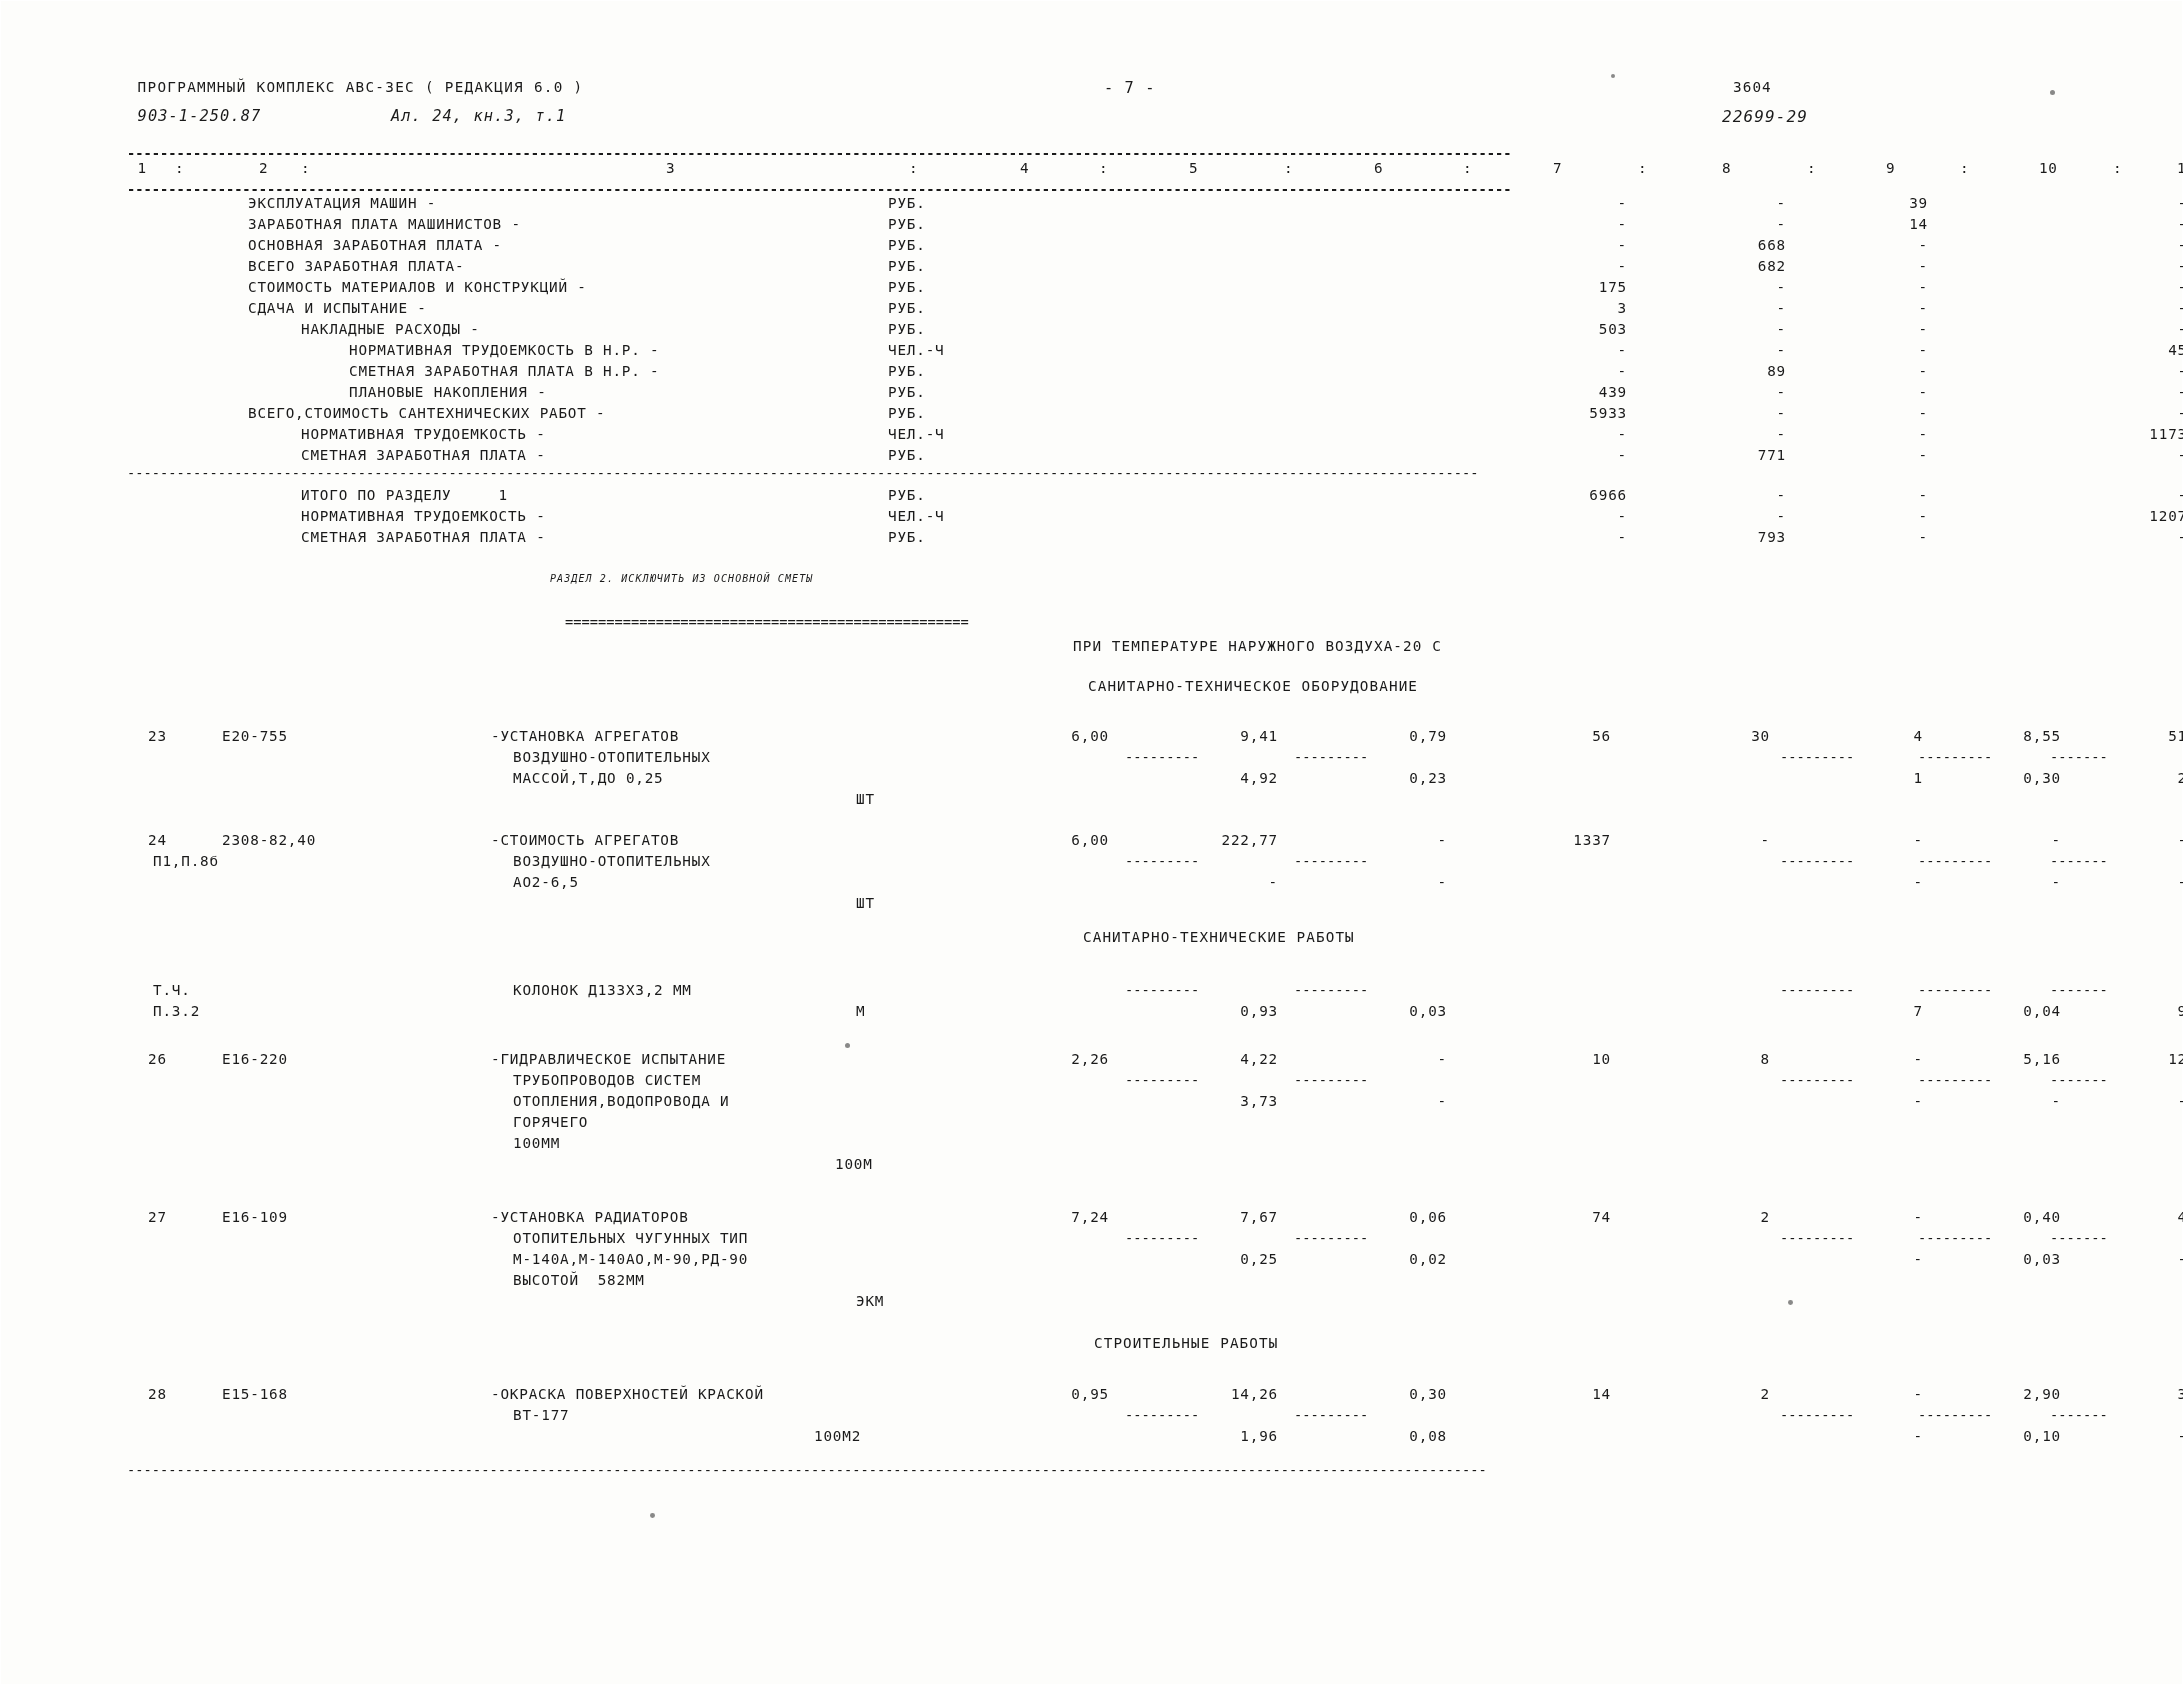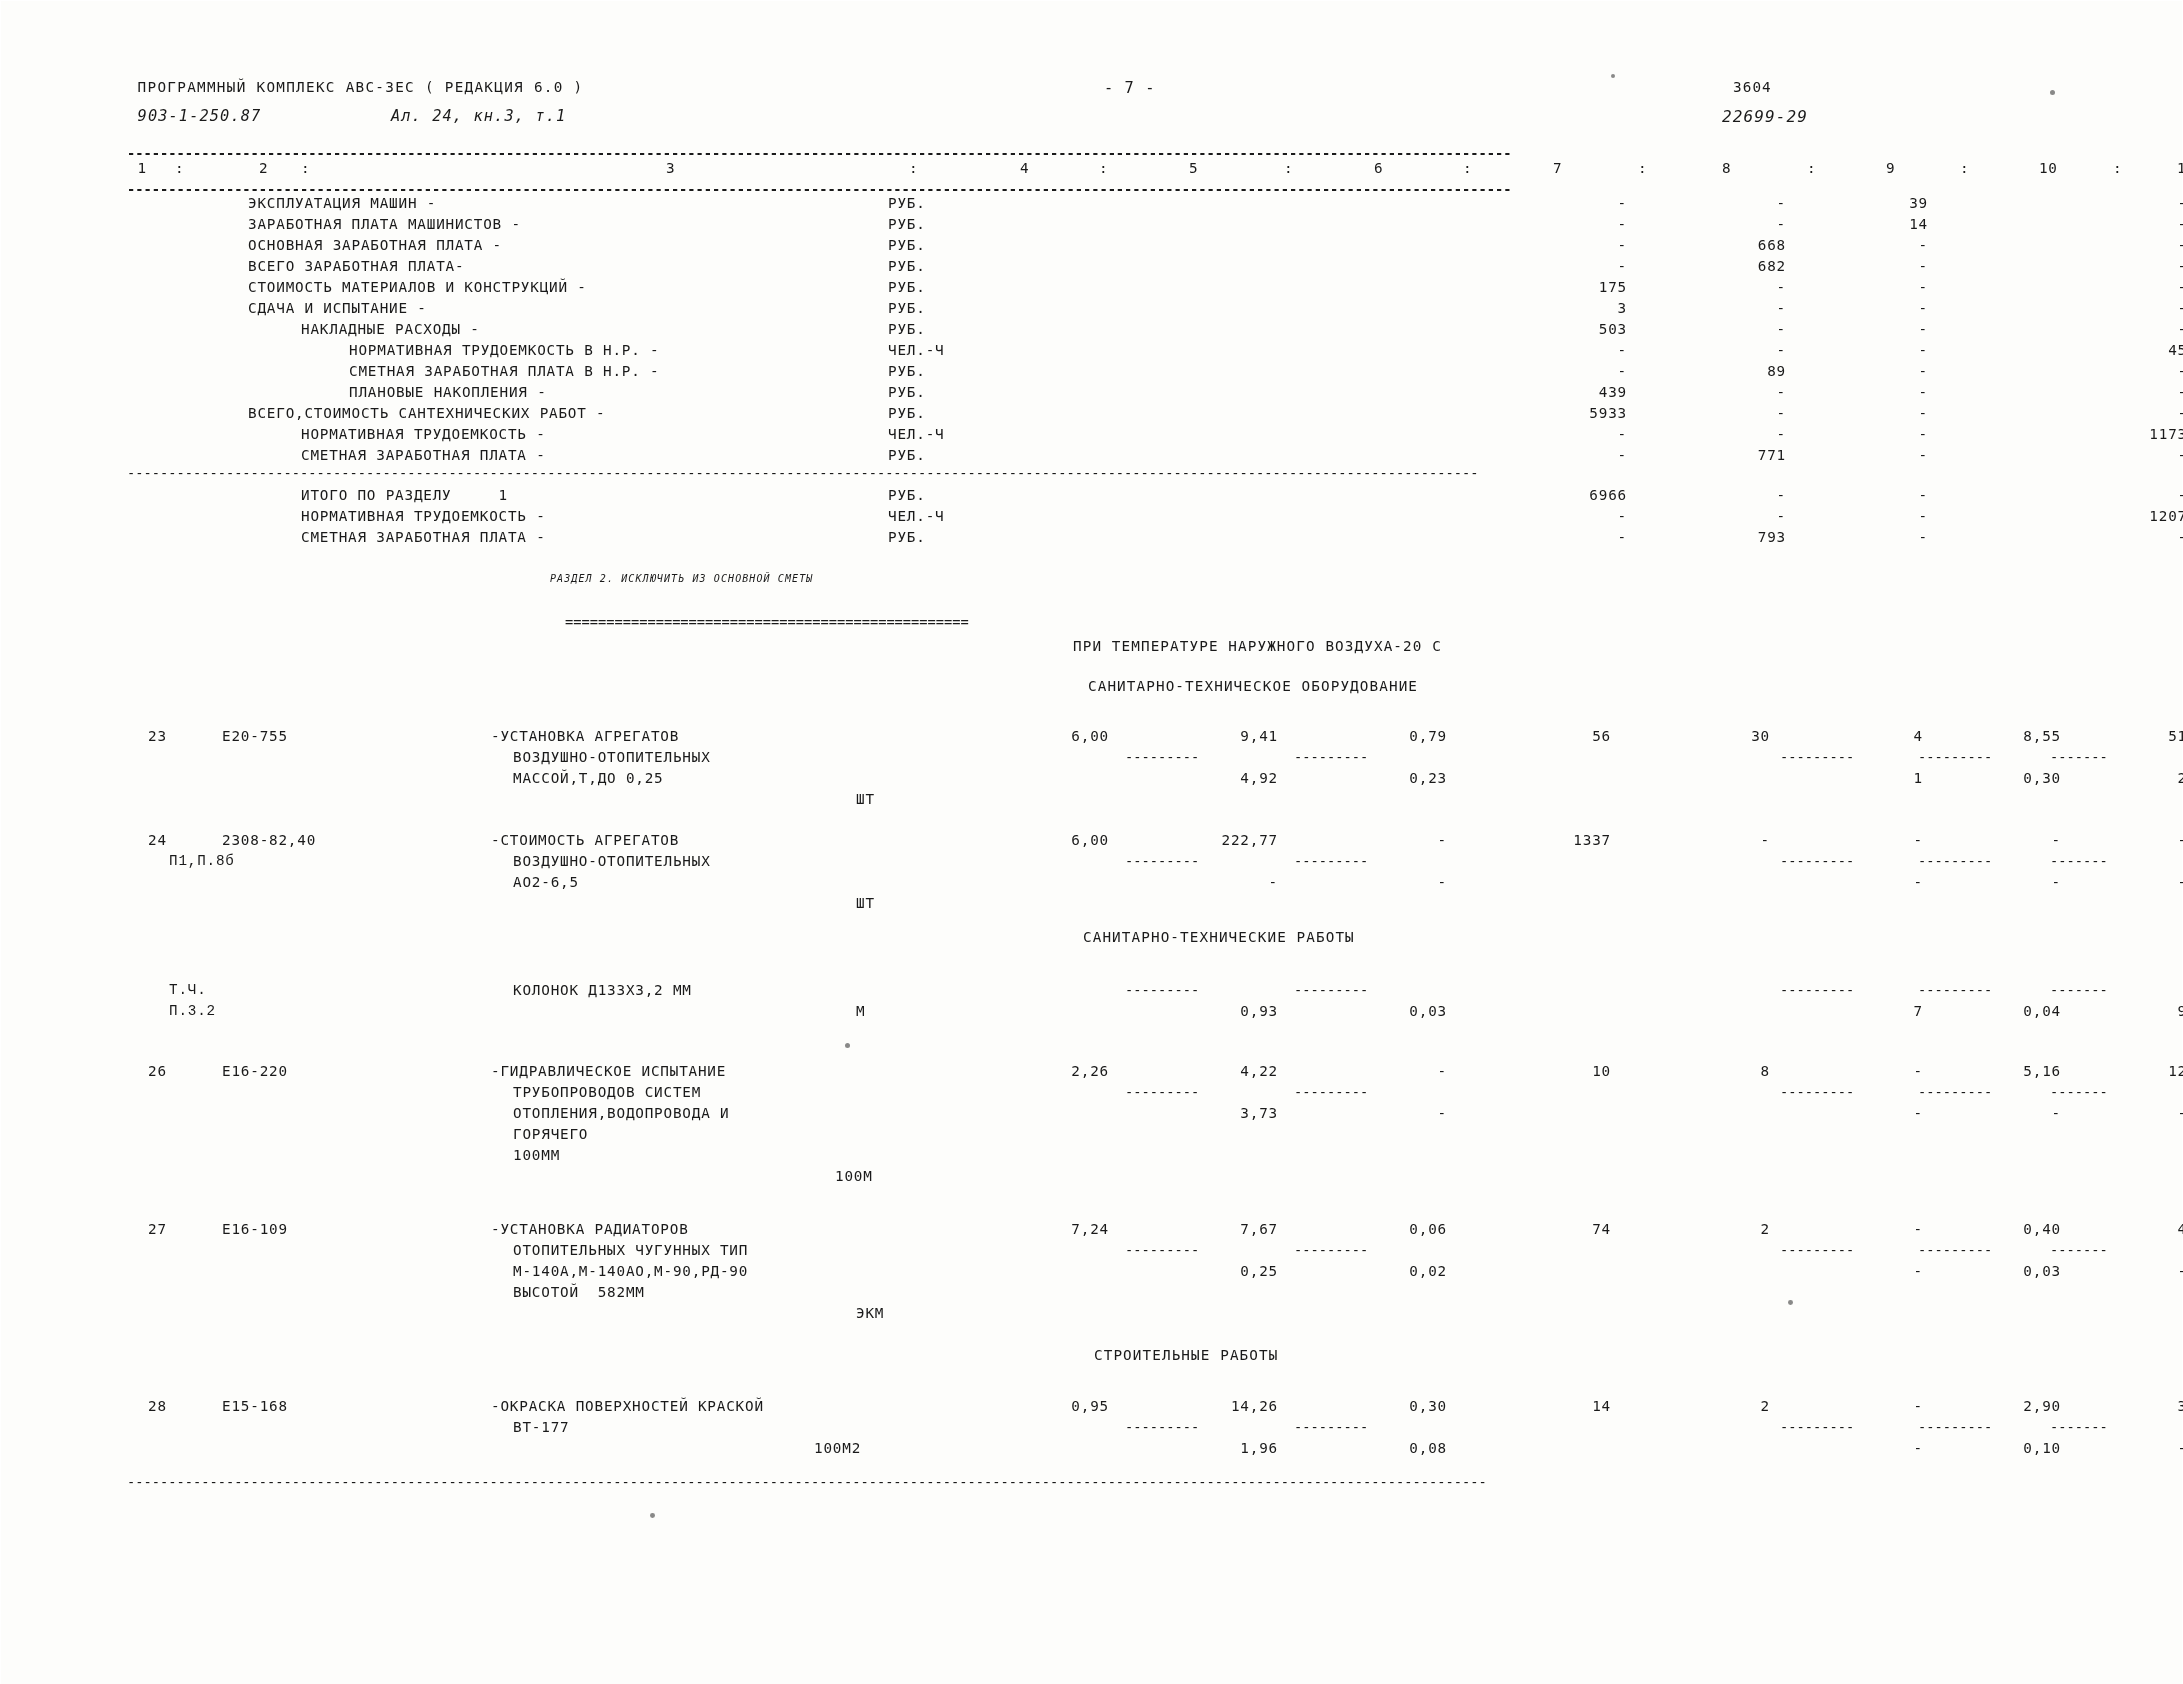--- a/index.html
+++ b/index.html
@@ -155,21 +155,21 @@
     font-size: 14.3px;
     letter-spacing: 1.1px;
   }
   .centered-note span { position: absolute; }
 
   
   .item {
     position: relative;
   }
   .code    { left: 21px; }
-  .code2   { left: 42px; font-family: Liberation Mono, monospace; }
+  .code2   { left: 26px; }
   .desc    { left: 364px; }
   .desc2   { left: 386px; }
 
   .i-c4  { left: 845px; width: 137px; text-align: right; }
   .i-c5  { left: 998px; width: 153px; text-align: right; }
   .i-c6  { left: 1167px; width: 153px; text-align: right; }
   .i-c7  { left: 1336px; width: 148px; text-align: right; }
   .i-c8  { left: 1500px; width: 143px; text-align: right; }
   .i-c9  { left: 1653px; width: 143px; text-align: right; }
   .i-c10 { left: 1791px; width: 143px; text-align: right; }
@@ -478,21 +478,21 @@
         <span class="cell code2">П.3.2</span>
         <span class="cell" style="left:729px">М</span>
         <span class="cell i-c5">0,93</span>
         <span class="cell i-c6">0,03</span>
         <span class="cell i-c9">7</span>
         <span class="cell i-c10">0,04</span>
         <span class="cell i-c11">9</span>
       </div>
     </div>
 
-    <div class="item" style="height:153px;margin-top:12px">
+    <div class="item" style="height:153px;margin-top:0px">
       <div class="row">
         <span class="cell code">26</span>
         <span class="cell" style="left:95px">Е16-220</span>
         <span class="cell desc">-ГИДРАВЛИЧЕСКОЕ ИСПЫТАНИЕ</span>
         <span class="cell i-c4">2,26</span>
         <span class="cell i-c5">4,22</span>
         <span class="cell i-c6">-</span>
         <span class="cell i-c7">10</span>
         <span class="cell i-c8">8</span>
         <span class="cell i-c9">-</span>

